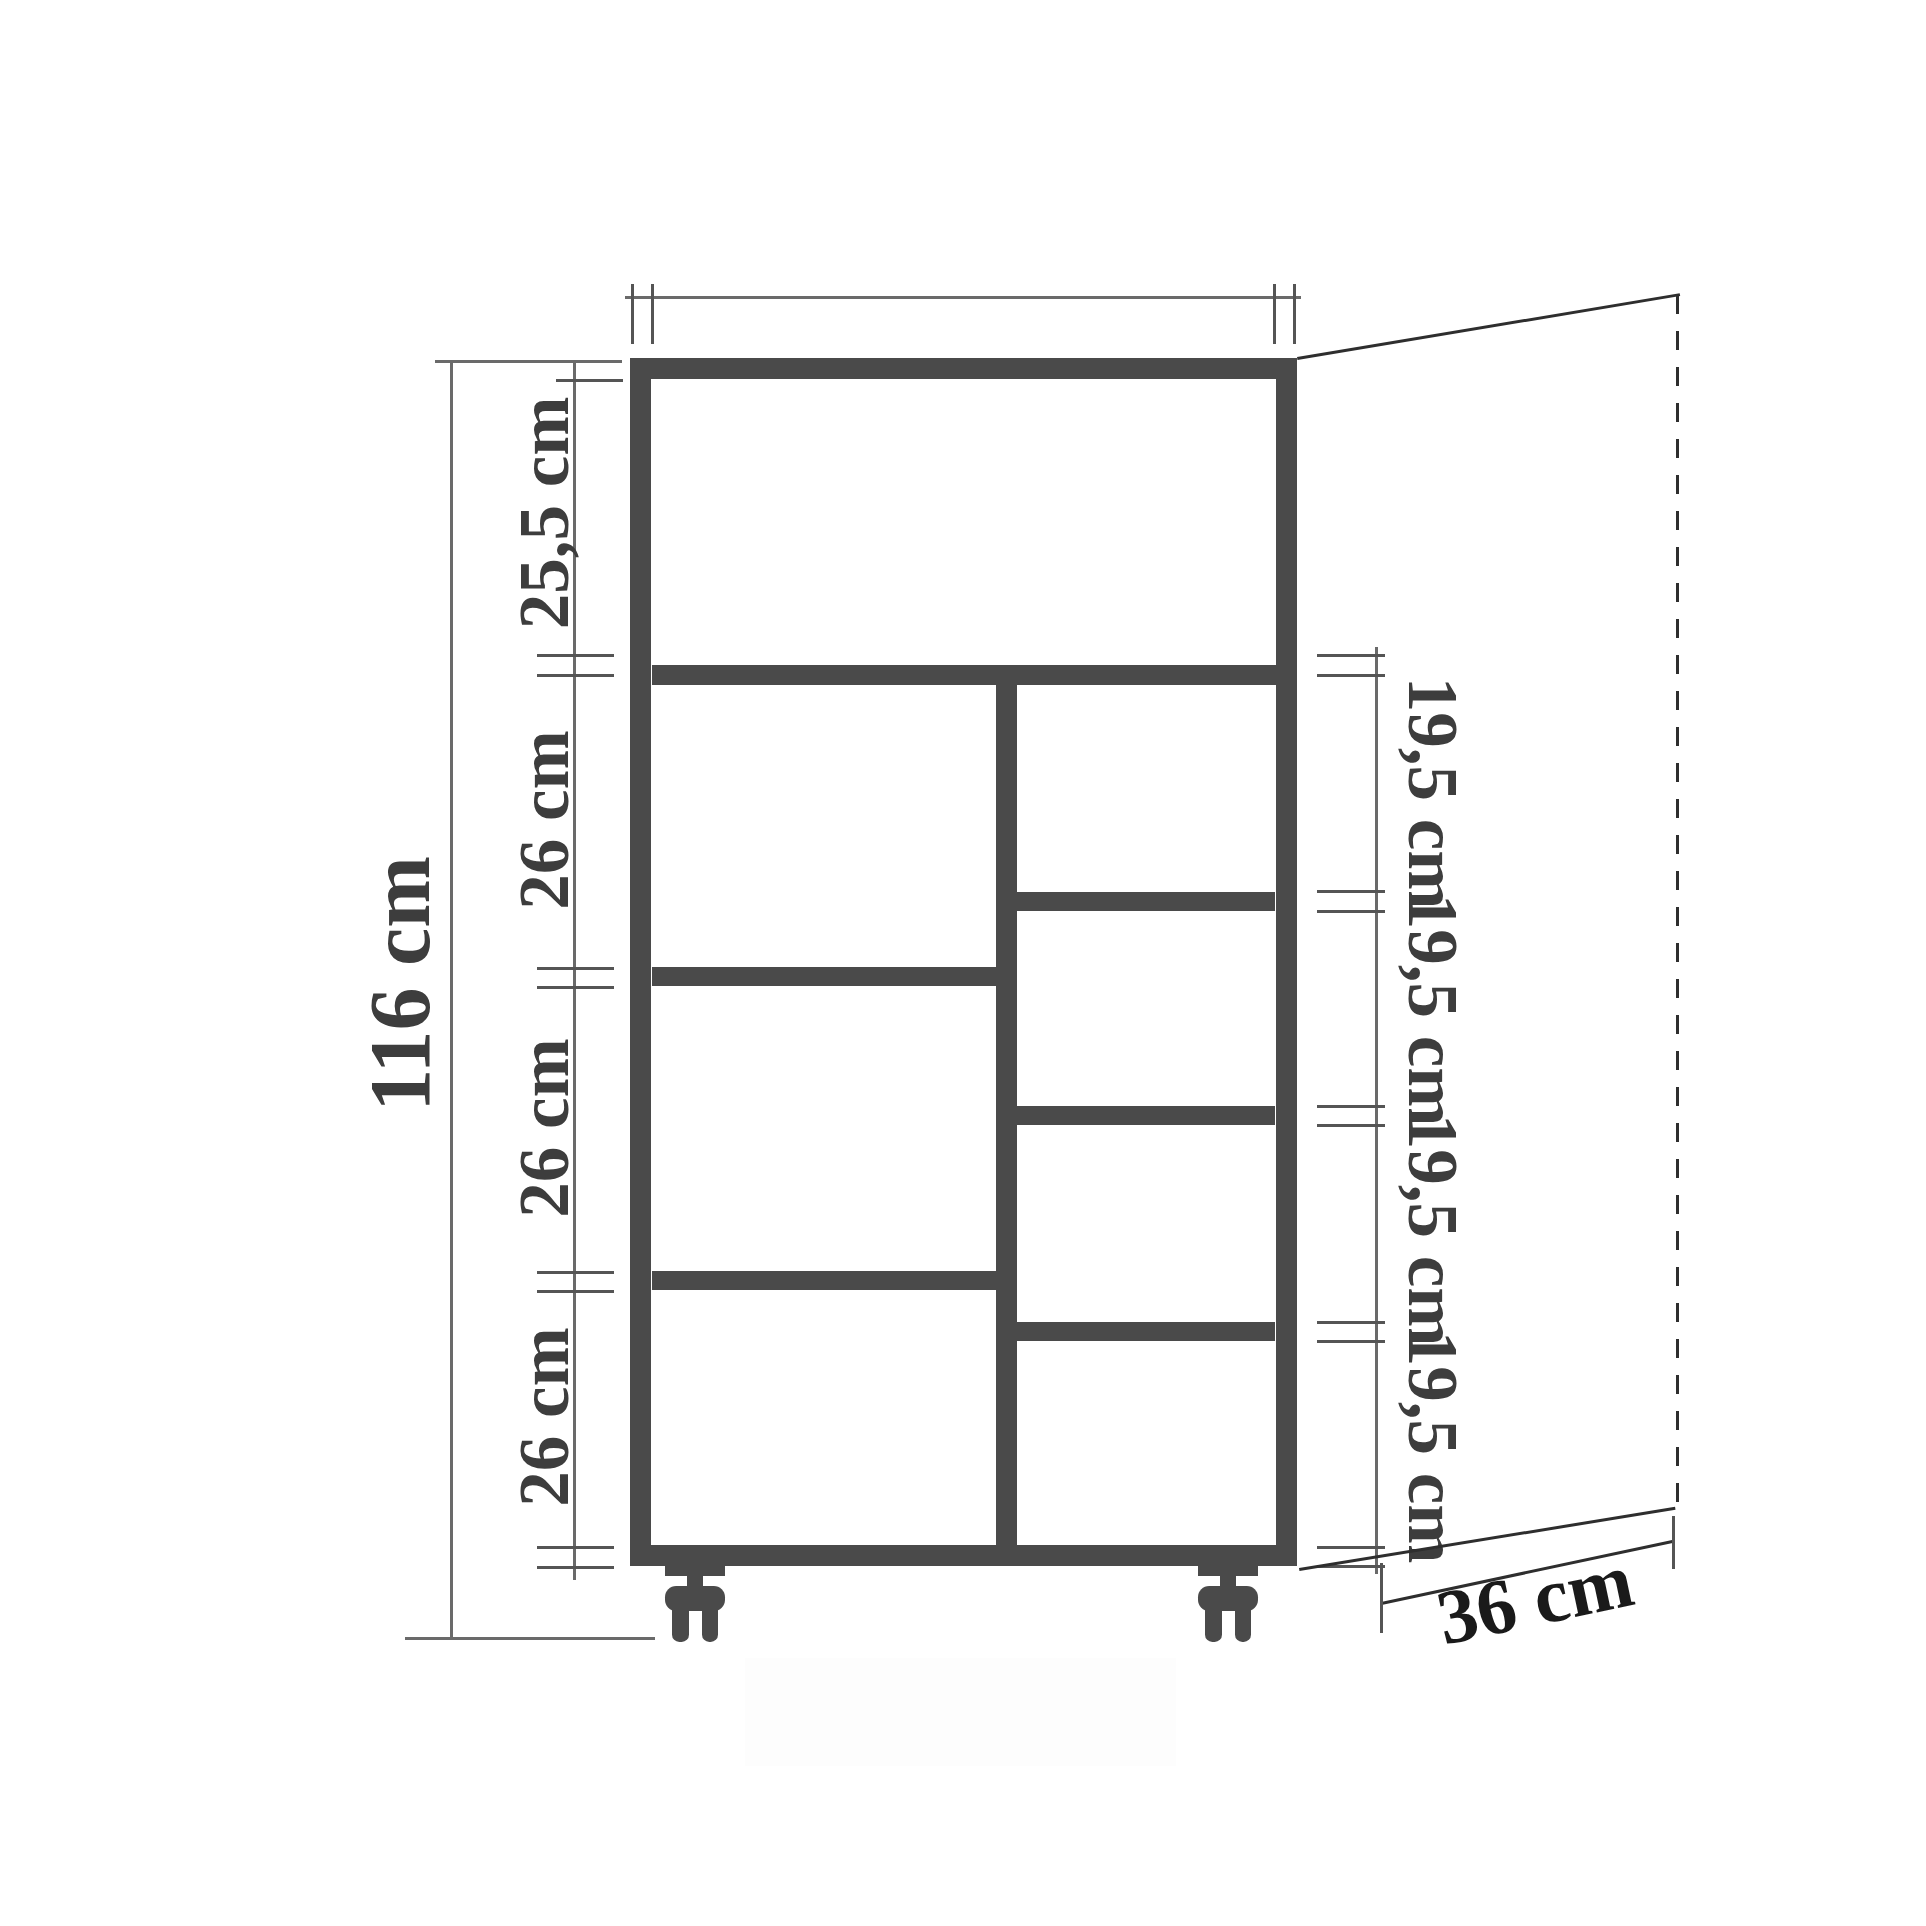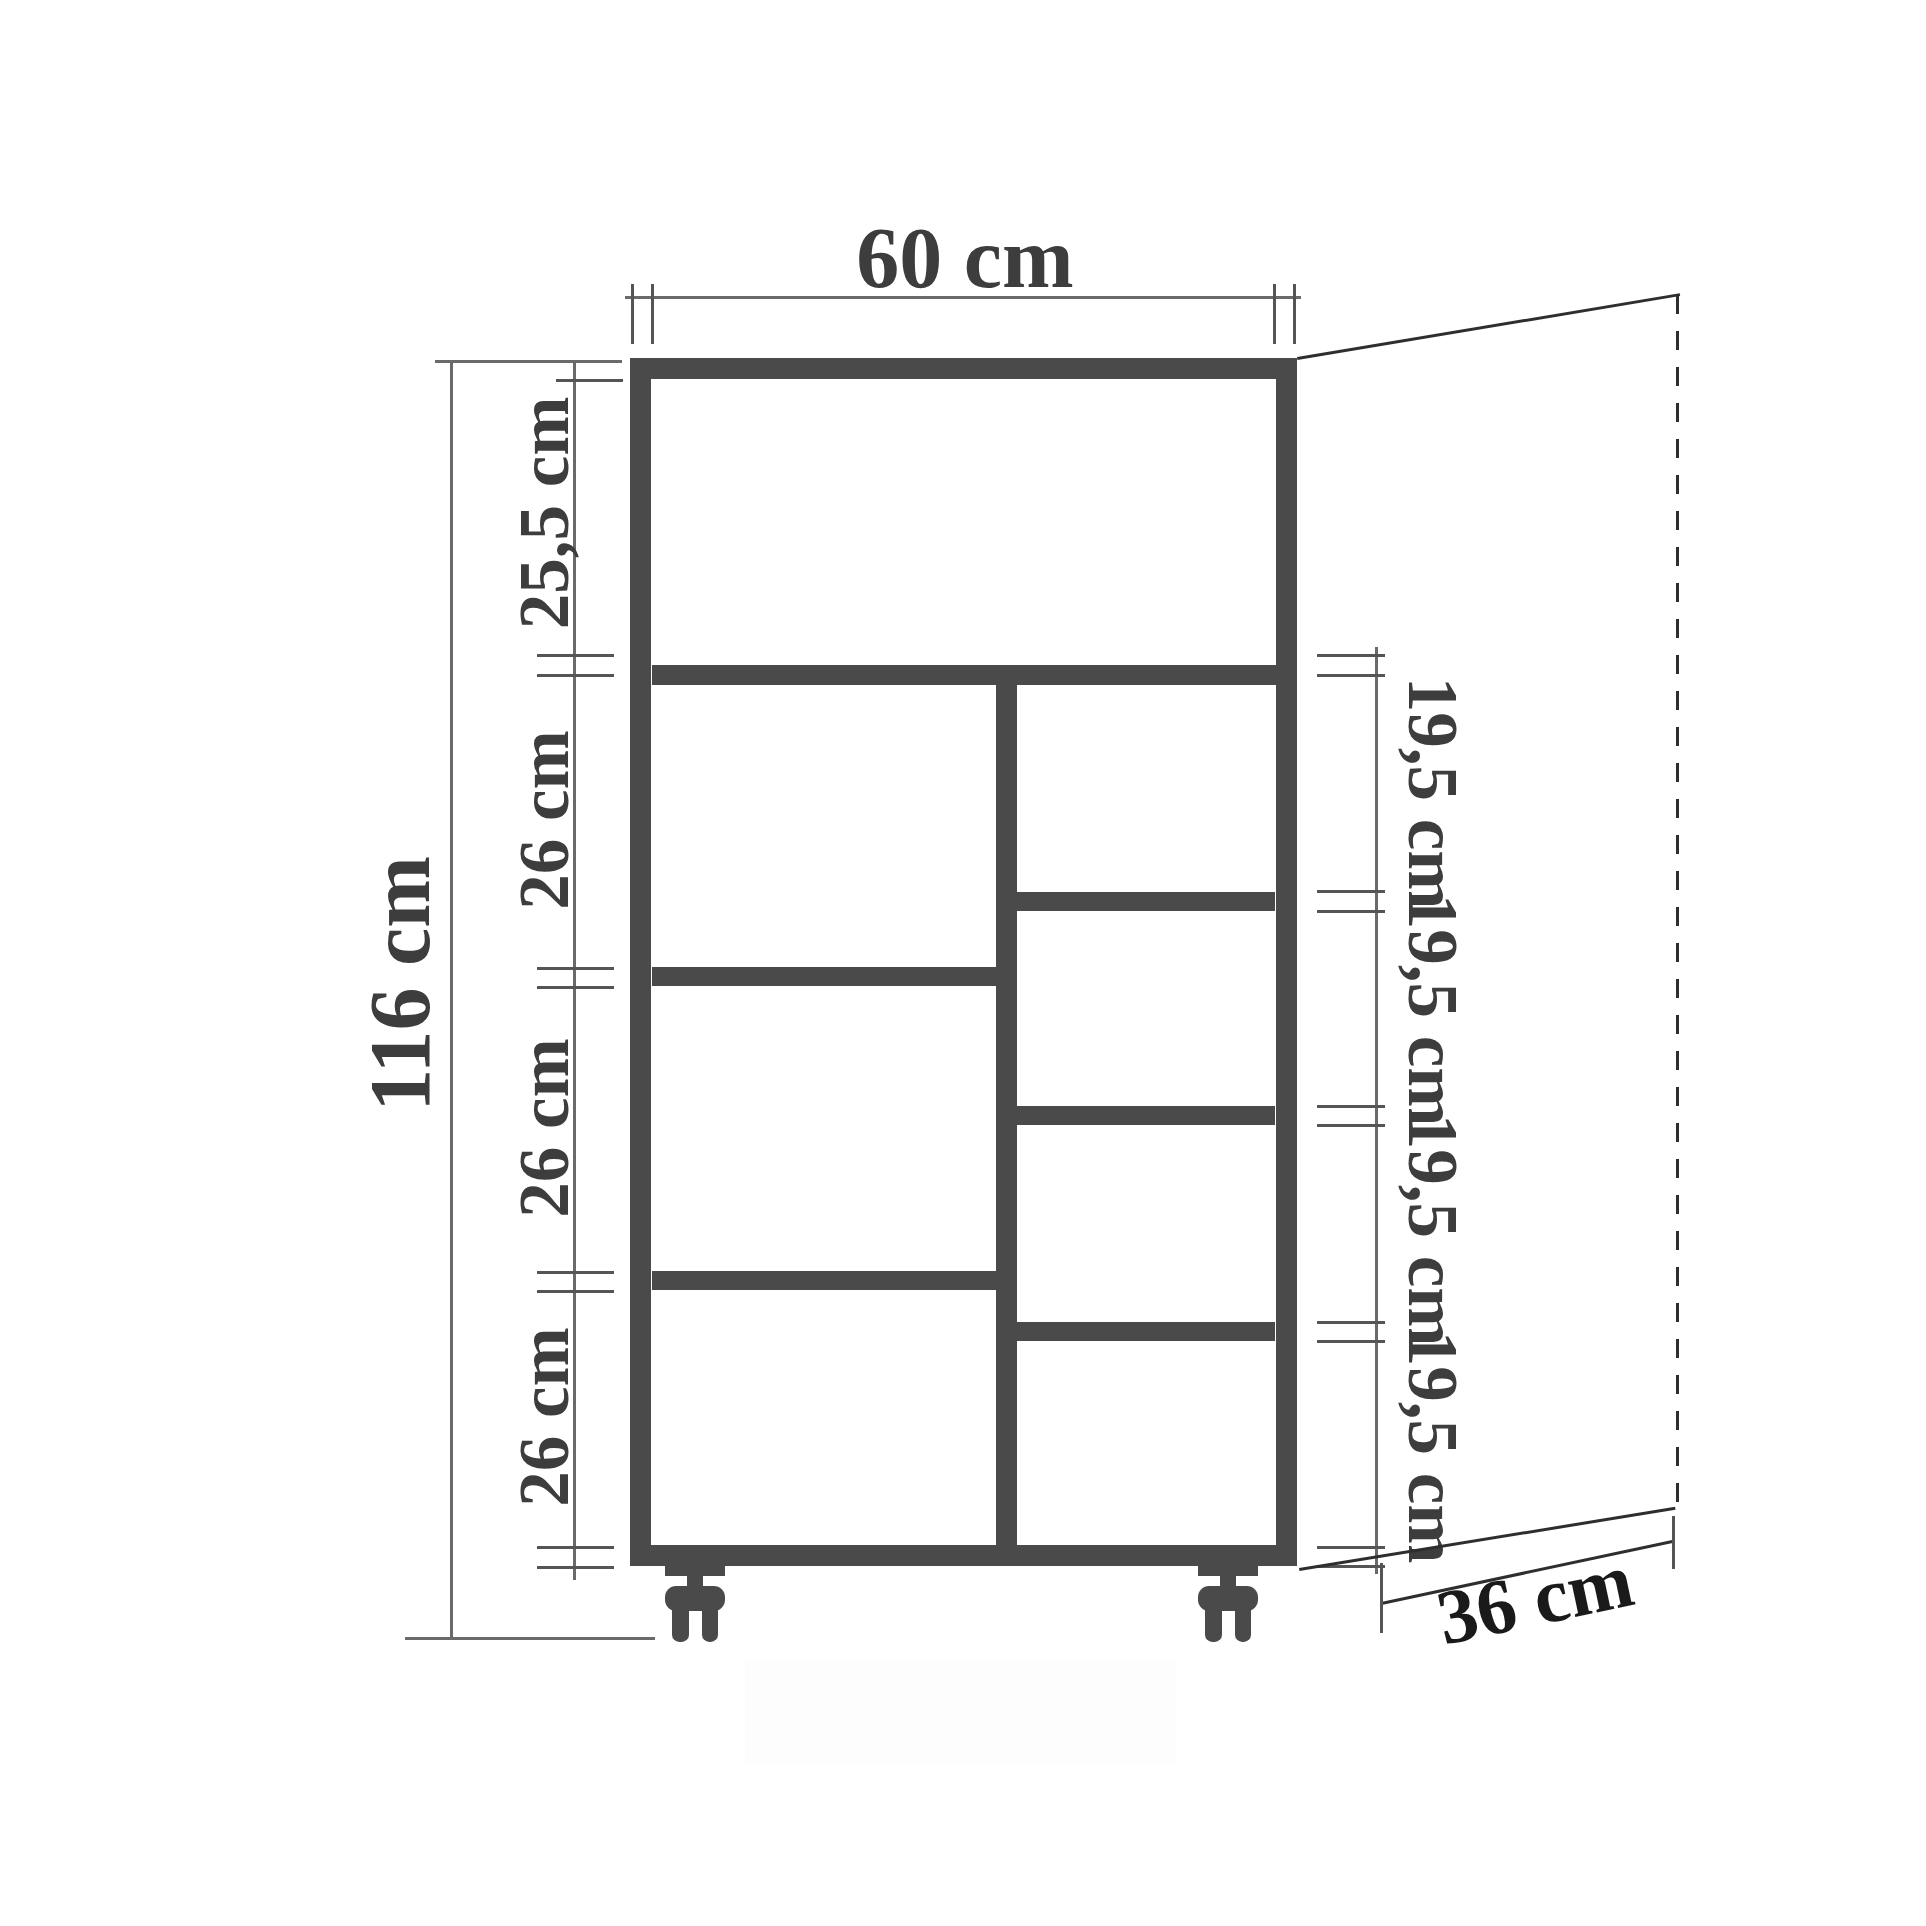--- a/index.html
+++ b/index.html
@@ -66,21 +66,20 @@
     <div class="body"></div>
     <div class="leg-l"></div>
     <div class="leg-r"></div>
   </div>
 
   <div class="dline" style="left:625px;top:296px;width:676px;height:2.6px;"></div>
   <div class="tick" style="left:631px;top:284px;width:2.6px;height:60px;"></div>
   <div class="tick" style="left:651px;top:284px;width:2.6px;height:60px;"></div>
   <div class="tick" style="left:1273px;top:284px;width:2.6px;height:60px;"></div>
   <div class="tick" style="left:1293px;top:284px;width:2.6px;height:60px;"></div>
-  <div class="dim-label size-l" style="left:965px;top:258px;">60 cm</div>
 
   <div class="dline" style="left:450px;top:360px;width:2.6px;height:1278px;"></div>
   <div class="dline" style="left:435px;top:360px;width:187px;height:2.6px;"></div>
   <div class="dline" style="left:405px;top:1637px;width:250px;height:2.6px;"></div>
   <div class="dim-label size-l rot-ccw" style="left:400px;top:984px;">116 cm</div>
 
   <div class="dline" style="left:573px;top:360px;width:2.6px;height:1220px;"></div>
   <div class="tick" style="left:556px;top:379px;width:67px;height:2.6px;"></div>
   <div class="tick" style="left:537px;top:654px;width:77px;height:2.6px;"></div>
   <div class="tick" style="left:537px;top:674px;width:77px;height:2.6px;"></div>

